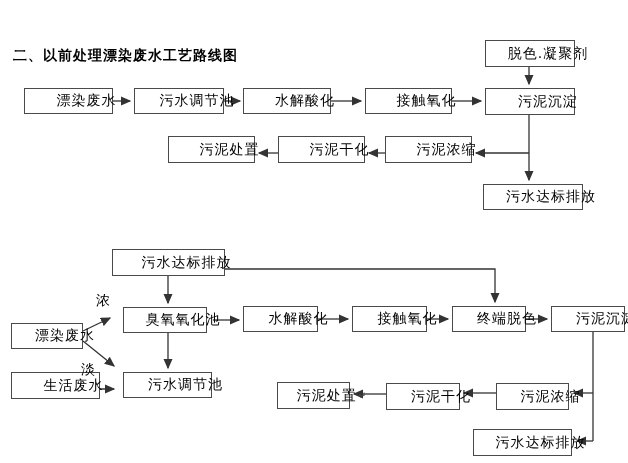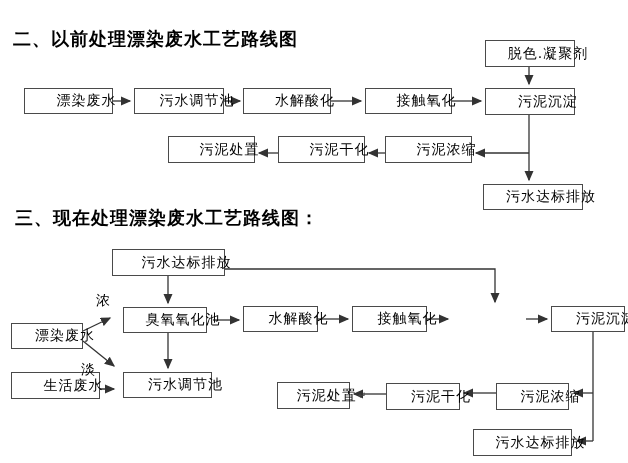--- a/index.html
+++ b/index.html
@@ -2,22 +2,22 @@
 <html><head>
 <meta charset="utf-8">
 <style>
   html,body{margin:0;padding:0;background:#fff;}
   .canvas{
     position:relative;width:628px;height:463px;background:#ffffff;
     font-family:"DejaVu Sans",sans-serif;color:#000;overflow:hidden;
   }
   .connectors{position:absolute;left:0;top:0;width:628px;height:463px;}
   .sec-title{
-    position:absolute;font-size:18px;font-weight:bold;letter-spacing:1px;
-    white-space:nowrap;color:#000;
+    position:absolute;font-size:14px;font-weight:bold;letter-spacing:1px;
+    white-space:nowrap;color:#000;margin-top:20px;
   }
   .node{
     position:absolute;box-sizing:border-box;border:1.5px solid #4a4a4a;
     background:#ffffff;display:flex;align-items:center;justify-content:center;
     font-size:14px;letter-spacing:1px;white-space:nowrap;color:#000;padding-left:36px;
   }
   .flow-label{
     position:absolute;font-size:14px;color:#000;white-space:nowrap;
   }
   .return-mark{font-size:10px;color:#444;margin-left:1px;letter-spacing:0;}
@@ -59,37 +59,37 @@
       <path d="M76,389 L114,389" marker-end="url(#ah)"></path>
       <path d="M593,332 L593,441"></path>
       <path d="M593,393 L574,393" marker-end="url(#ah)"></path>
       <path d="M593,441 L577,441" marker-end="url(#ah)"></path>
       <path d="M496,393 L464,393" marker-end="url(#ah)"></path>
       <path d="M386,394 L354,394" marker-end="url(#ah)"></path>
     </g>
   </svg>
 
   <div class="sec-title" style="left:13px;top:27px;">二、以前处理漂染废水工艺路线图</div>
-  <div class="sec-title" style="left:15px;top:206px;">三、现在处理漂染废水工艺路线图：</div>
 
   <div class="node" style="left:24px;top:88px;width:89px;height:26px;">漂染废水</div>
   <div class="node" style="left:134px;top:88px;width:90px;height:26px;">污水调节池</div>
   <div class="node" style="left:243px;top:88px;width:88px;height:26px;">水解酸化</div>
   <div class="node" style="left:365px;top:88px;width:87px;height:26px;">接触氧化</div>
   <div class="node" style="left:485px;top:88px;width:90px;height:27px;">污泥沉淀</div>
   <div class="node" style="left:485px;top:40px;width:90px;height:27px;">脱色.凝聚剂</div>
   <div class="node" style="left:168px;top:136px;width:87px;height:27px;">污泥处置</div>
   <div class="node" style="left:278px;top:136px;width:87px;height:27px;">污泥干化</div>
   <div class="node" style="left:385px;top:136px;width:87px;height:27px;">污泥浓缩</div>
   <div class="node" style="left:483px;top:184px;width:100px;height:26px;">污水达标排放</div>
 
   <div class="node" style="left:112px;top:249px;width:113px;height:27px;">污水达标排放</div>
   <div class="node" style="left:123px;top:307px;width:84px;height:26px;">臭氧氧化池</div>
   <div class="node" style="left:243px;top:306px;width:75px;height:26px;">水解酸化</div>
   <div class="node" style="left:352px;top:306px;width:75px;height:26px;">接触氧化</div>
+  <div class="node" style="left:452px;top:306px;width:74px;height:26px;">终端脱色</div>
   <div class="node" style="left:551px;top:306px;width:74px;height:26px;">污泥沉淀</div>
   <div class="node" style="left:11px;top:323px;width:72px;height:26px;">漂染废水</div>
   <div class="node" style="left:11px;top:372px;width:89px;height:27px;">生活废水</div>
   <div class="node" style="left:123px;top:372px;width:89px;height:26px;">污水调节池</div>
   <div class="node" style="left:277px;top:382px;width:73px;height:27px;">
     <span>污泥处置</span>
     <span class="return-mark">↵</span>
   </div>
   <div class="node" style="left:386px;top:383px;width:74px;height:27px;">污泥干化</div>
   <div class="node" style="left:496px;top:383px;width:73px;height:27px;">污泥浓缩</div>

